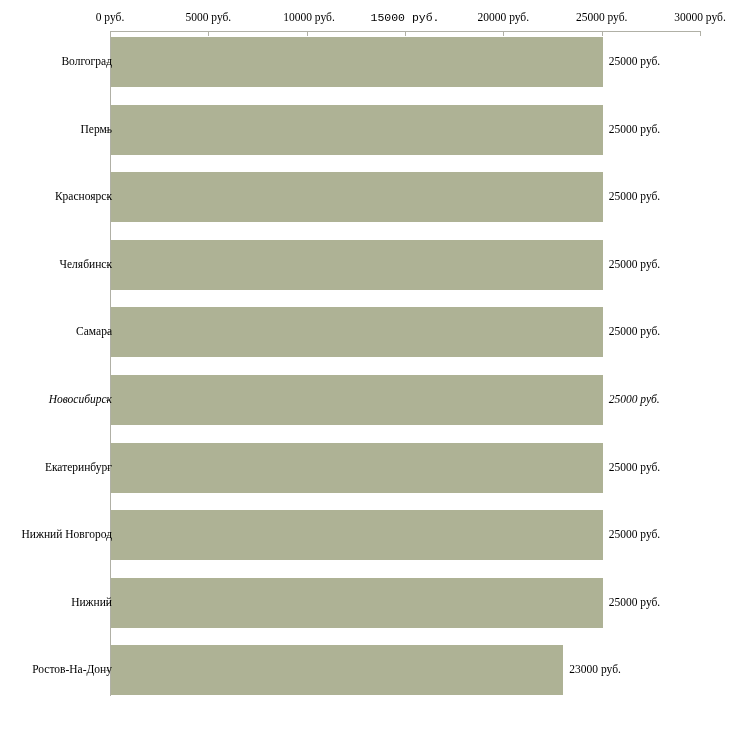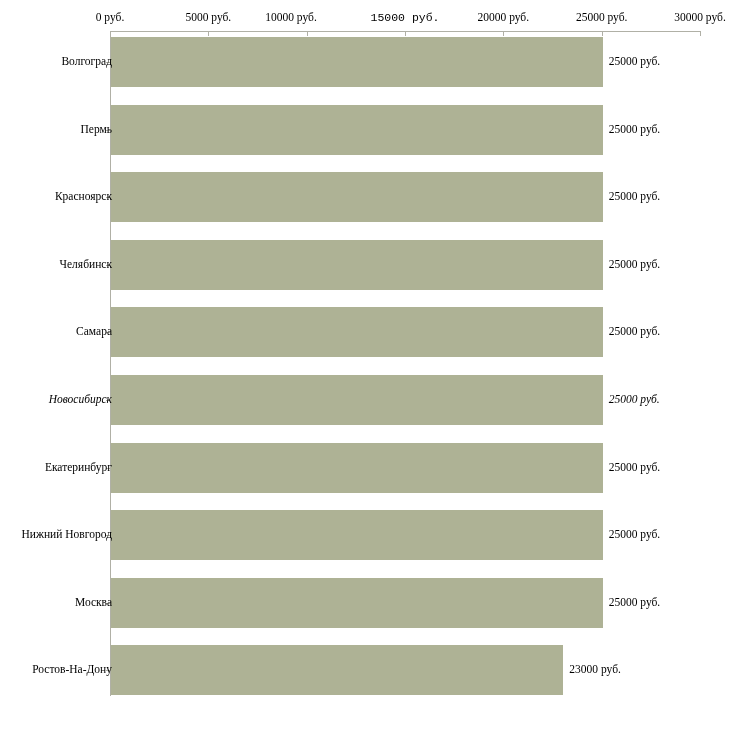--- a/index.html
+++ b/index.html
@@ -93,21 +93,21 @@
 
 <div id="chart-root">
   <div class="axis-top"></div>
   <div class="y-axis-line"></div>
   <div id="x-ticks">
       <div class="tick-mark" style="left: 110px;"></div>
       <div class="tick-label" style="left: 110px;">0 руб.</div>
       <div class="tick-mark" style="left: 208.333px;"></div>
       <div class="tick-label" style="left: 208.333px;">5000 руб.</div>
       <div class="tick-mark" style="left: 306.667px;"></div>
-      <div class="tick-label" style="left: 291px;">10000 руб.</div>
+      <div class="tick-label" style="left: 309px;">10000 руб.</div>
       <div class="tick-mark" style="left: 405px;"></div>
       <div class="tick-label" style="left: 405px; font-family: Liberation Mono, monospace;">15000 руб.</div>
       <div class="tick-mark" style="left: 503.333px;"></div>
       <div class="tick-label" style="left: 503.333px;">20000 руб.</div>
       <div class="tick-mark" style="left: 601.667px;"></div>
       <div class="tick-label" style="left: 601.667px;">25000 руб.</div>
       <div class="tick-mark" style="left: 700px;"></div>
       <div class="tick-label" style="left: 700px;">30000 руб.</div>
     </div>
   <div id="rows">
@@ -155,21 +155,21 @@
       </div>
       <div class="row" style="top: 510.2px; height: 67.6px;">
         <div class="bar" style="top: 0px; height: 50px; width: 491.667px; background: rgb(174, 178, 149);"></div>
         <div class="cat-tick" style="top: 25px;"></div>
         <div class="cat-label" style="top: 19px;">Нижний Новгород</div>
         <div class="bar-label" style="left: 608.667px; top: 19px;">25000 руб.</div>
       </div>
       <div class="row" style="top: 577.8px; height: 67.6px;">
         <div class="bar" style="top: 0px; height: 50px; width: 491.667px; background: rgb(174, 178, 149);"></div>
         <div class="cat-tick" style="top: 25px;"></div>
-        <div class="cat-label" style="top: 19px;">Москва</div>
+        <div class="cat-label" style="top: 19px;">Нижний</div>
         <div class="bar-label" style="left: 608.667px; top: 19px;">25000 руб.</div>
       </div>
       <div class="row" style="top: 645.4px; height: 67.6px;">
         <div class="bar" style="top: 0px; height: 50px; width: 452.333px; background: rgb(174, 178, 149);"></div>
         <div class="cat-tick" style="top: 25px;"></div>
         <div class="cat-label" style="top: 19px;">Ростов-На-Дону</div>
         <div class="bar-label" style="left: 569.333px; top: 19px;">23000 руб.</div>
       </div>
     </div>
 </div>

